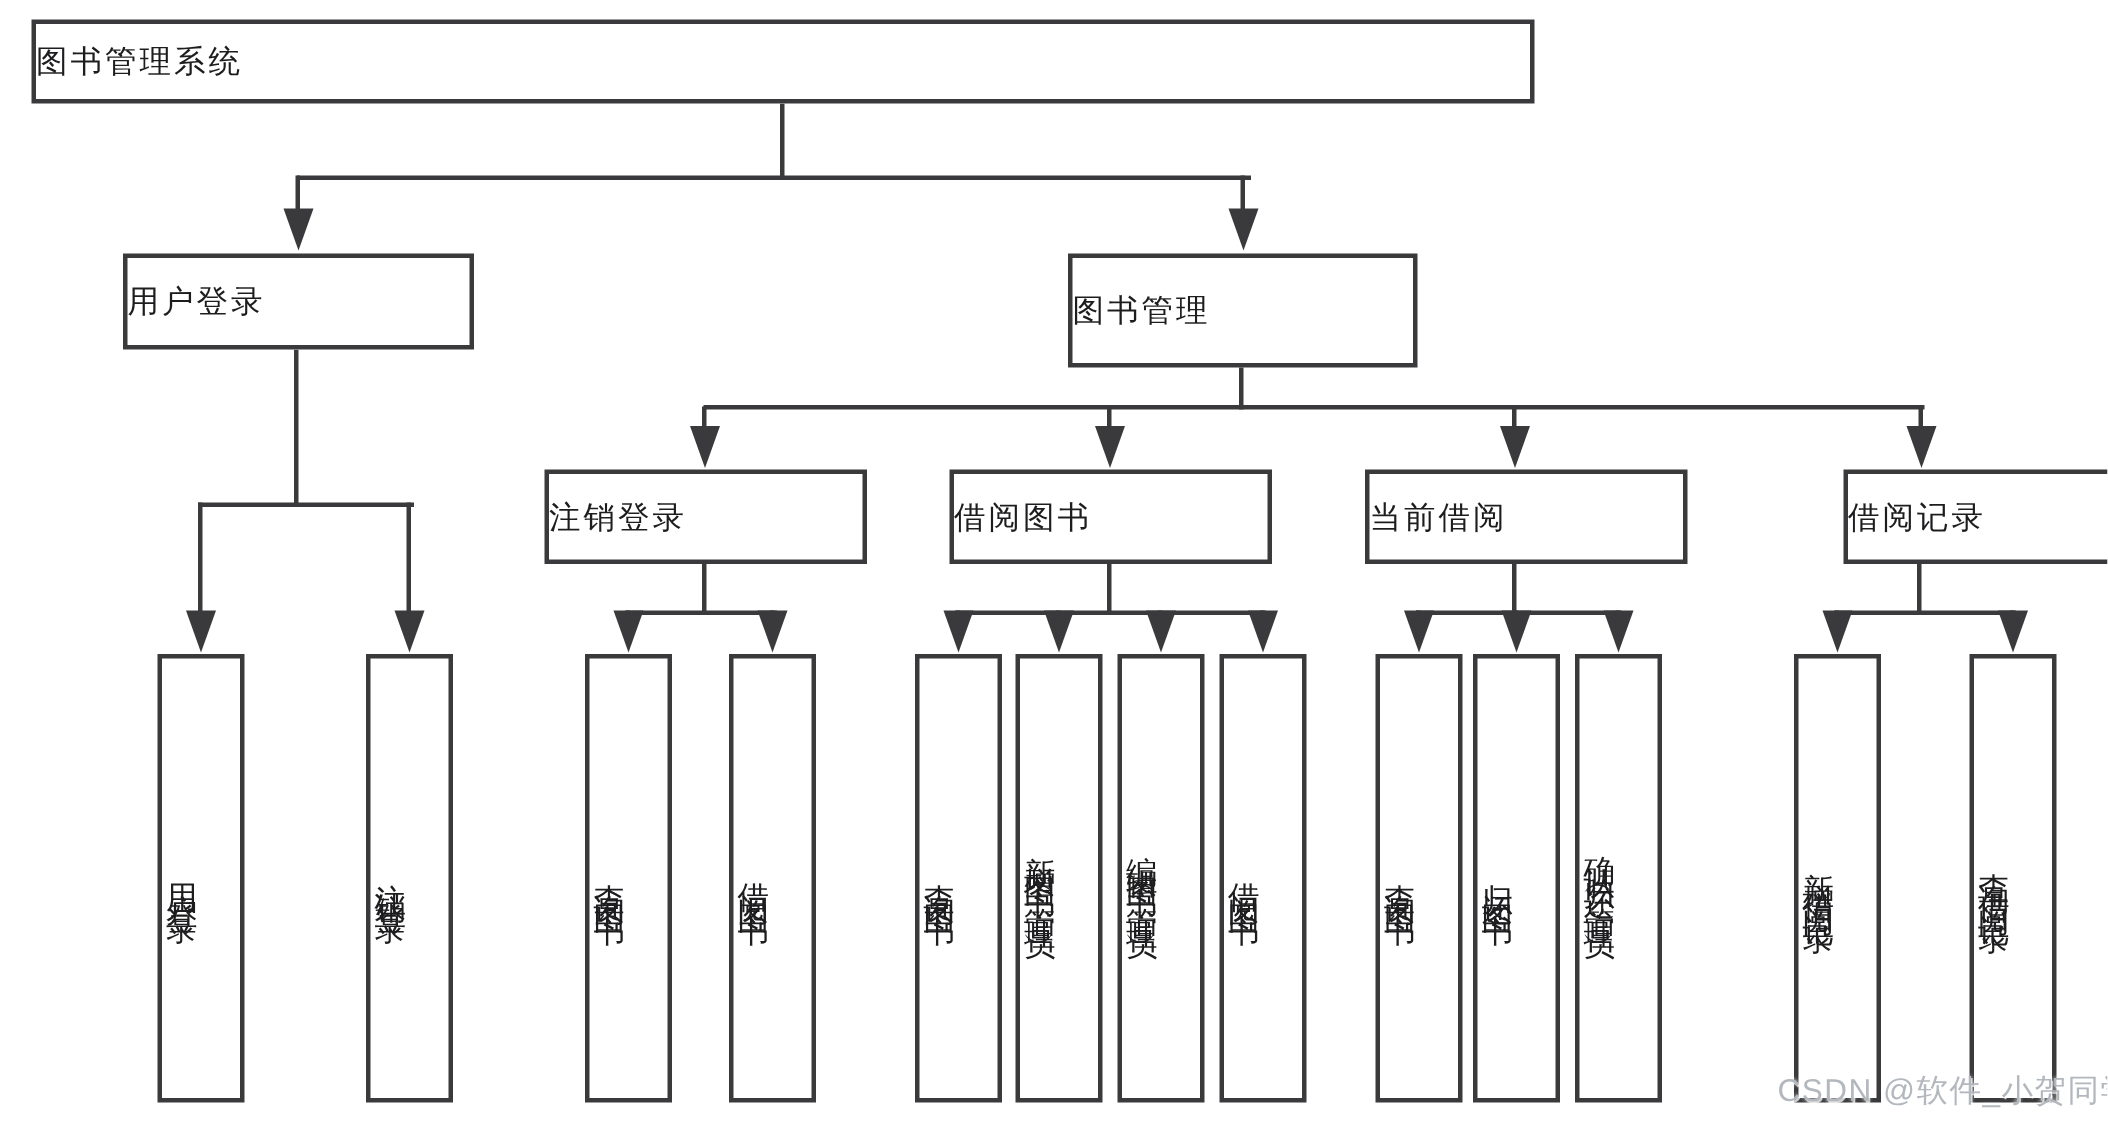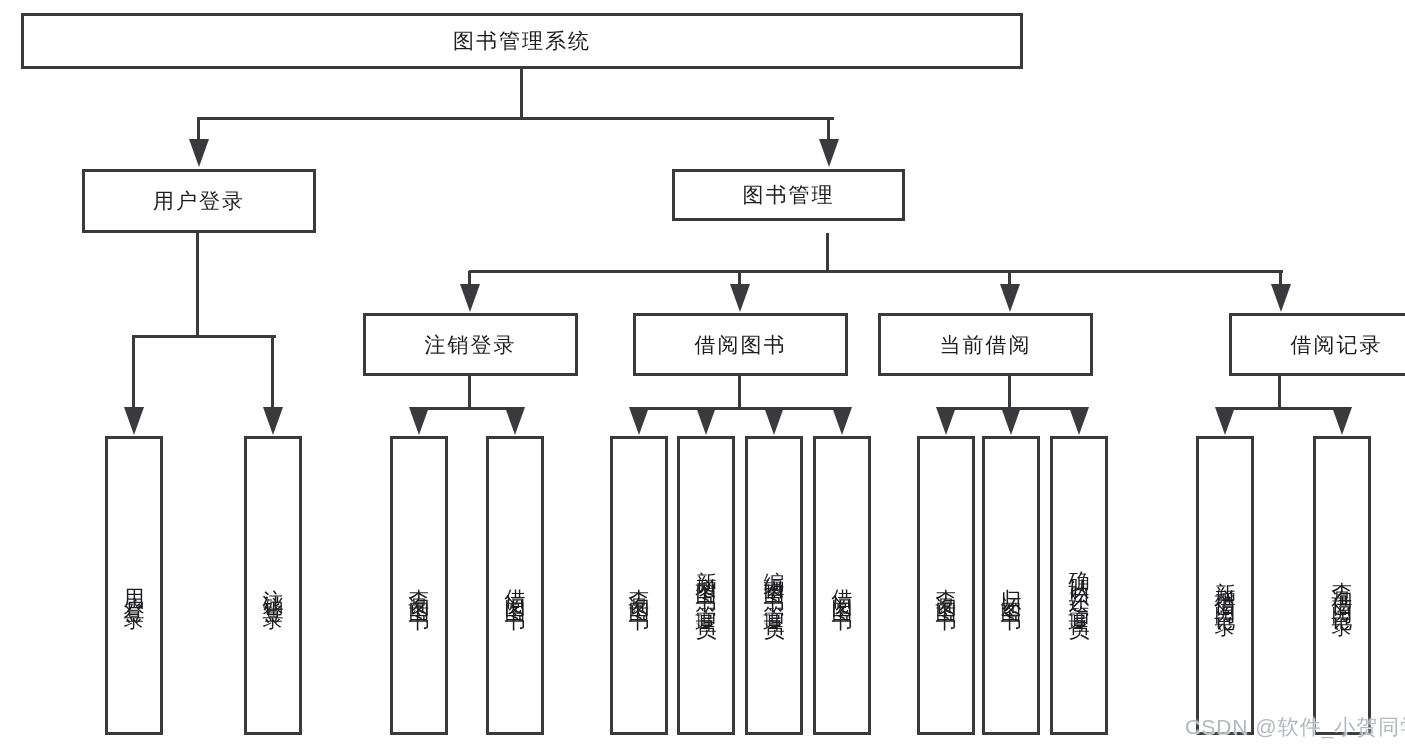--- a/index.html
+++ b/index.html
@@ -10,21 +10,21 @@
     color:#1d1d1f;
   }
   .stage {
     position:relative; width:1405px; height:747px;
     background:#ffffff; overflow:hidden;
   }
   .box {
     position:absolute;
     border:3px solid #3a3a3c;
     background:#ffffff;
-    display:flex; align-items:center; justify-content:center;
+    display:flex; align-items:center; justify-content:flex-start;
     font-size:21px; color:#1d1d1f;
     z-index:2;
   }
   .box .hlabel { letter-spacing:2px; white-space:nowrap; }
   .leaf { top:436px; width:58px; height:299px; }
   .vtext {
     writing-mode:vertical-rl;
     text-orientation:mixed;
     letter-spacing:7px;
     line-height:1.15;
@@ -106,31 +106,31 @@
       <div class="ahead" style="left: 1332px; top: 407px; border-top-color: rgb(58, 58, 60);"></div>
     </div>
 
   <div class="box" style="left:21px;top:13px;width:1002px;height:56px">
     <span class="hlabel">图书管理系统</span>
   </div>
 
   <div class="box" style="left:82px;top:169px;width:234px;height:64px">
     <span class="hlabel">用户登录</span>
   </div>
-  <div class="box" style="left:672px;top:169px;width:233px;height:52px">
+  <div class="box" style="left:712px;top:169px;width:233px;height:76px">
     <span class="hlabel">图书管理</span>
   </div>
 
   <div class="box" style="left:363px;top:313px;width:215px;height:63px">
     <span class="hlabel">注销登录</span>
   </div>
   <div class="box" style="left:633px;top:313px;width:215px;height:63px">
     <span class="hlabel">借阅图书</span>
   </div>
-  <div class="box" style="left:878px;top:313px;width:215px;height:63px">
+  <div class="box" style="left:910px;top:313px;width:215px;height:63px">
     <span class="hlabel">当前借阅</span>
   </div>
   <div class="box" style="left:1229px;top:313px;width:215px;height:63px">
     <span class="hlabel">借阅记录</span>
   </div>
 
   <div class="box leaf" style="left:105px">
     <span class="vtext">用户登录</span>
   </div>
   <div class="box leaf" style="left:244px">

